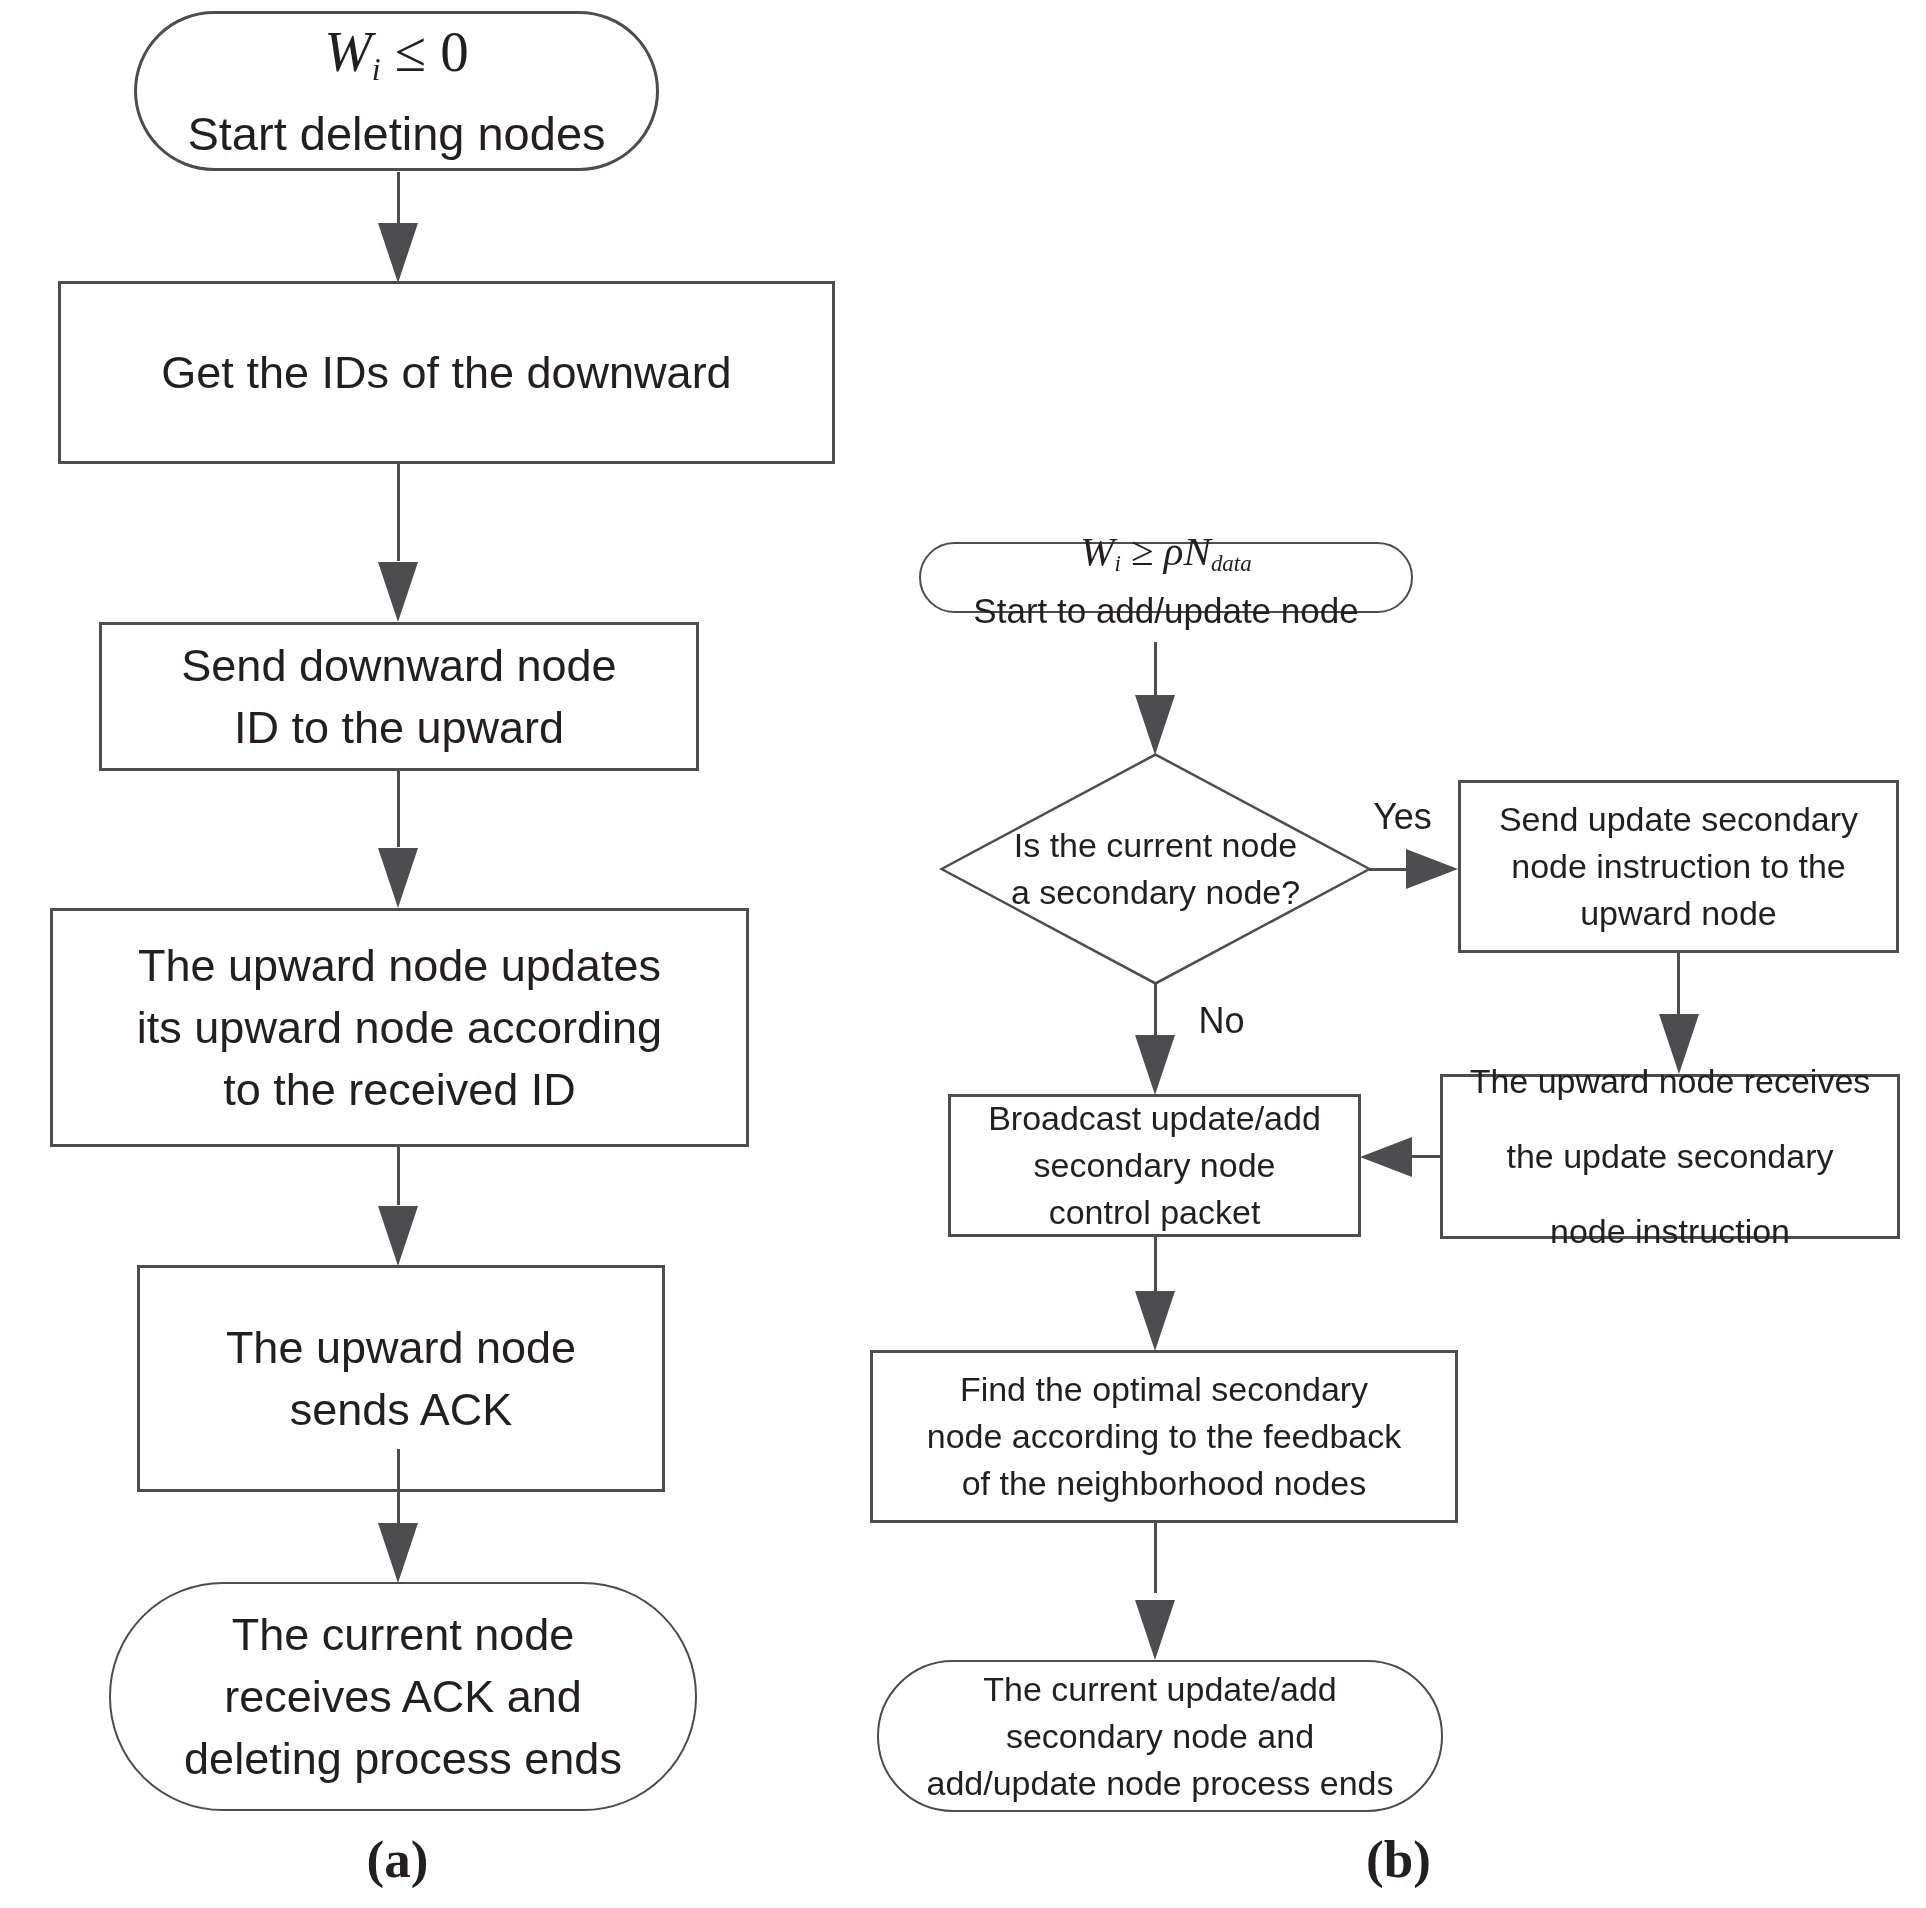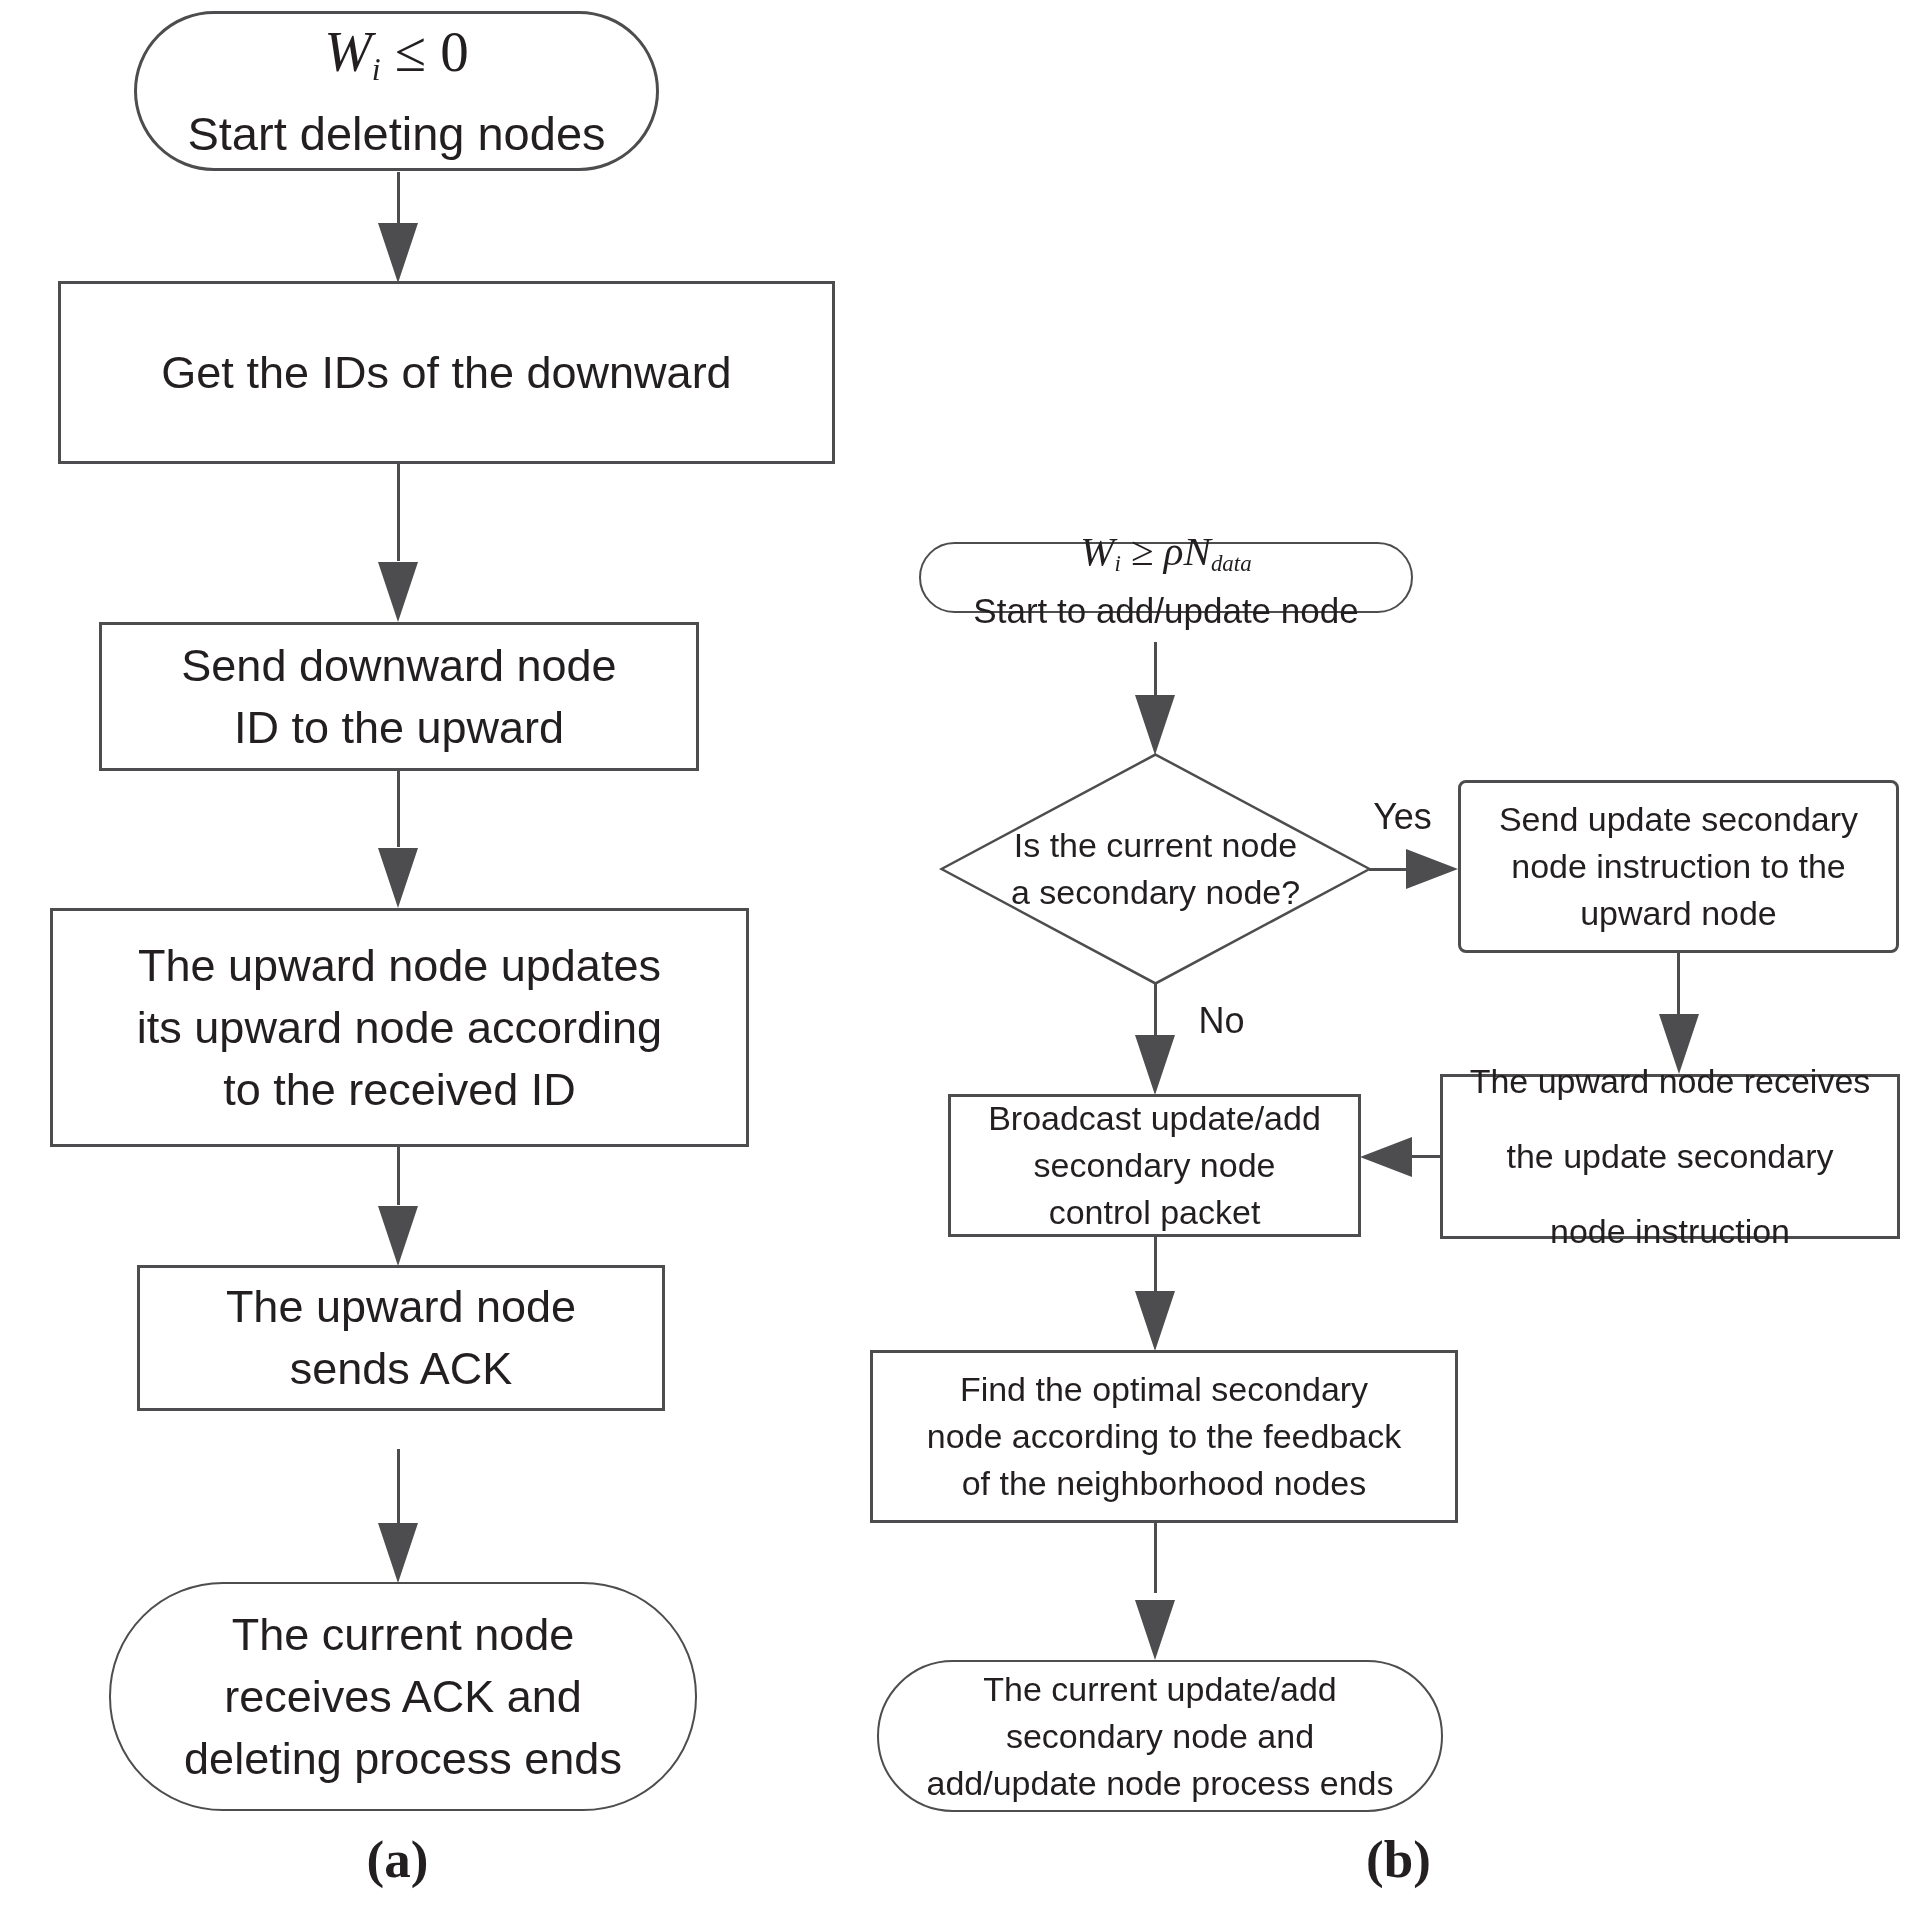--- a/index.html
+++ b/index.html
@@ -99,21 +99,21 @@
 
   <div class="node rect txt-a" style="left:50px; top:908px; width:699px; height:239px;">
     <div>The upward node updates</div>
     <div>its upward node according</div>
     <div>to the received ID</div>
   </div>
 
   <div class="vline" style="left:397px; top:1147px; height:58px;"></div>
   <div class="ah-down" style="left:378px; top:1206px;"></div>
 
-  <div class="node rect txt-a" style="left:137px; top:1265px; width:528px; height:146px;">
+  <div class="node rect txt-a" style="left:137px; top:1265px; width:528px; height:227px;">
     <div>The upward node</div>
     <div>sends ACK</div>
   </div>
 
   <div class="vline" style="left:397px; top:1449px; height:75px;"></div>
   <div class="ah-down" style="left:378px; top:1523px;"></div>
 
   <div class="node pill txt-a" style="left:109px; top:1582px; width:588px; height:229px; border-radius:114px; border-width:2.5px;">
     <div>The current node</div>
     <div>receives ACK and</div>
@@ -137,21 +137,21 @@
     <div class="diamond-text txt-b" style="left:0; top:0; width:433px; height:234px;">
       <div>Is the current node</div>
       <div>a secondary node?</div>
     </div>
   </div>
 
   <div class="branch-label" style="left:1365px; top:798px; width:75px;">Yes</div>
   <div class="hline" style="left:1369px; top:868px; width:40px;"></div>
   <div class="ah-right" style="left:1406px; top:849px;"></div>
 
-  <div class="node rect-b txt-b" style="left:1458px; top:780px; width:441px; height:173px;border-radius:8px;">
+  <div class="node rect-b txt-b" style="left:1458px; top:780px; width:441px; height:173px;">
     <div>Send update secondary</div>
     <div>node instruction to the</div>
     <div>upward node</div>
   </div>
 
   <div class="vline" style="left:1677px; top:953px; height:61px;"></div>
   <div class="ah-down" style="left:1659px; top:1014px;"></div>
 
   <div class="node rect-b txt-b" style="left:1440px; top:1074px; width:460px; height:165px;gap:28px;">
     <div>The upward node receives</div>

